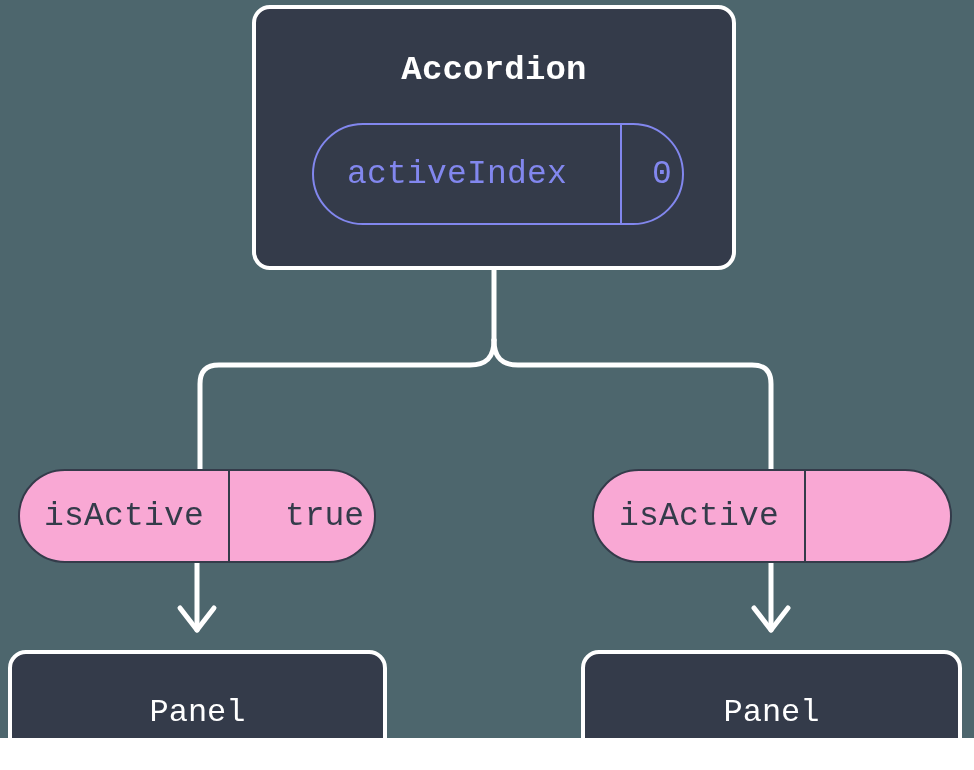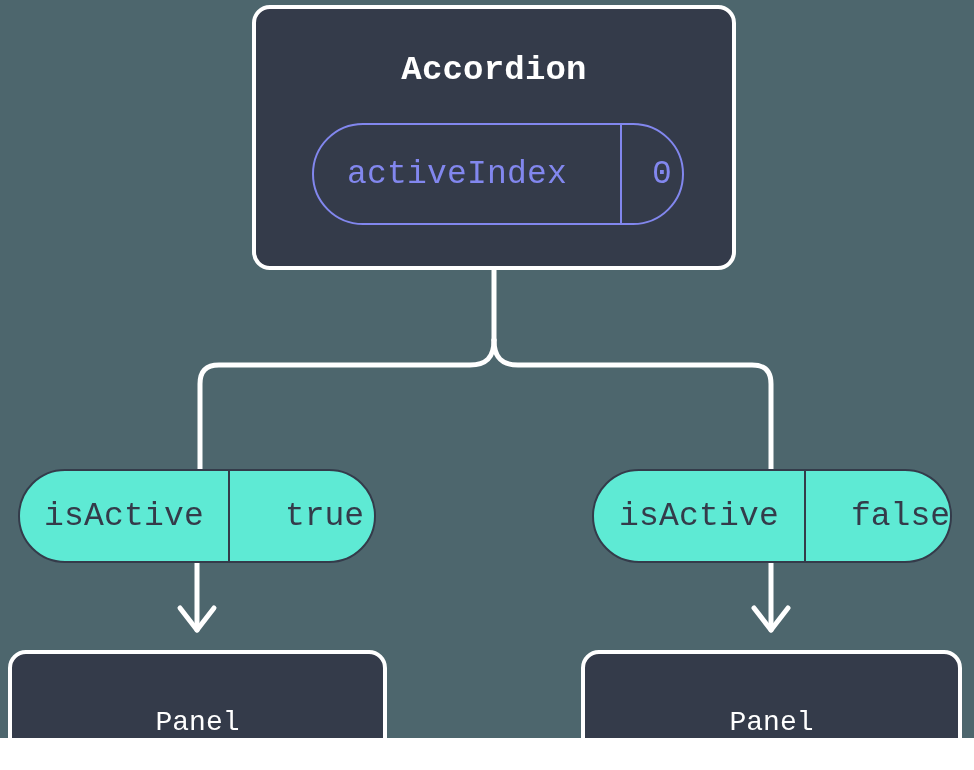--- a/index.html
+++ b/index.html
@@ -90,21 +90,21 @@
     justify-content: center;
     color: #8287ee;
     font-size: 33px;
   }
 
   
   .pill-solid {
     position: absolute;
     box-sizing: border-box;
     height: 94px;
-    background: #5eead4;
+    background: #f9a8d4;
     border: 2px solid #343b4a;
     border-radius: 47px;
     display: flex;
     align-items: stretch;
     overflow: hidden;
   }
   .pill-solid .pill-key {
     display: flex;
     align-items: center;
     justify-content: center;
@@ -152,24 +152,24 @@
   #panel-right {
     left: 581px;
     top: 650px;
     width: 381px;
     height: 120px;
   }
   .panel-label {
     position: absolute;
     left: 0;
     right: 0;
-    top: 55px;
+    top: 43px;
     text-align: center;
     color: #ffffff;
-    font-size: 28px;
+    font-size: 32px;
     font-weight: 400;
     line-height: 1;
   }
 </style>
 </head>
 <body>
 
 <div id="canvas">
 
   <div id="bg-layer"></div>
@@ -204,21 +204,20 @@
 
   <div id="pill-left" class="pill-solid">
     <span class="pill-key">isActive</span>
     <span class="pill-sep"></span>
     <span class="pill-val">true</span>
   </div>
 
   <div id="pill-right" class="pill-solid">
     <span class="pill-key">isActive</span>
     <span class="pill-sep"></span>
-    <span class="pill-val">false</span>
   </div>
 
   <div id="panel-left" class="node-dark">
     <div class="panel-label">Panel</div>
   </div>
 
   <div id="panel-right" class="node-dark">
     <div class="panel-label">Panel</div>
   </div>
 

